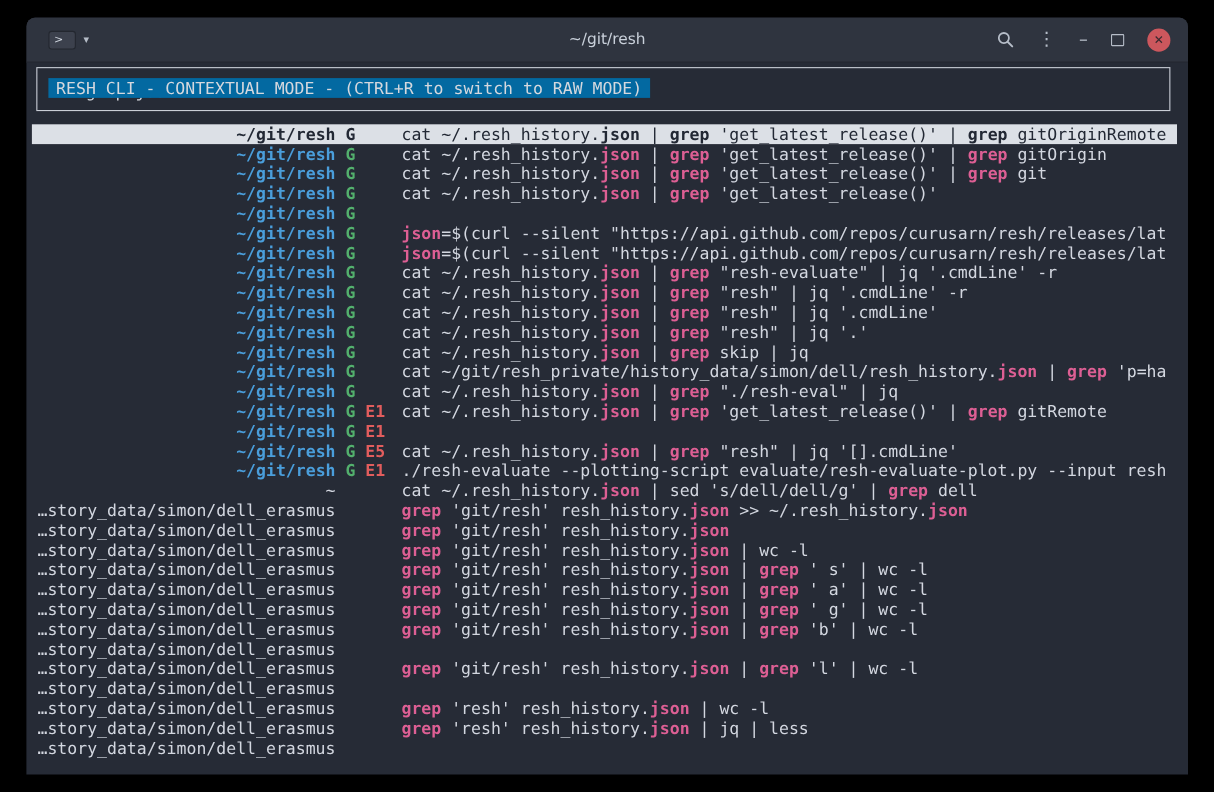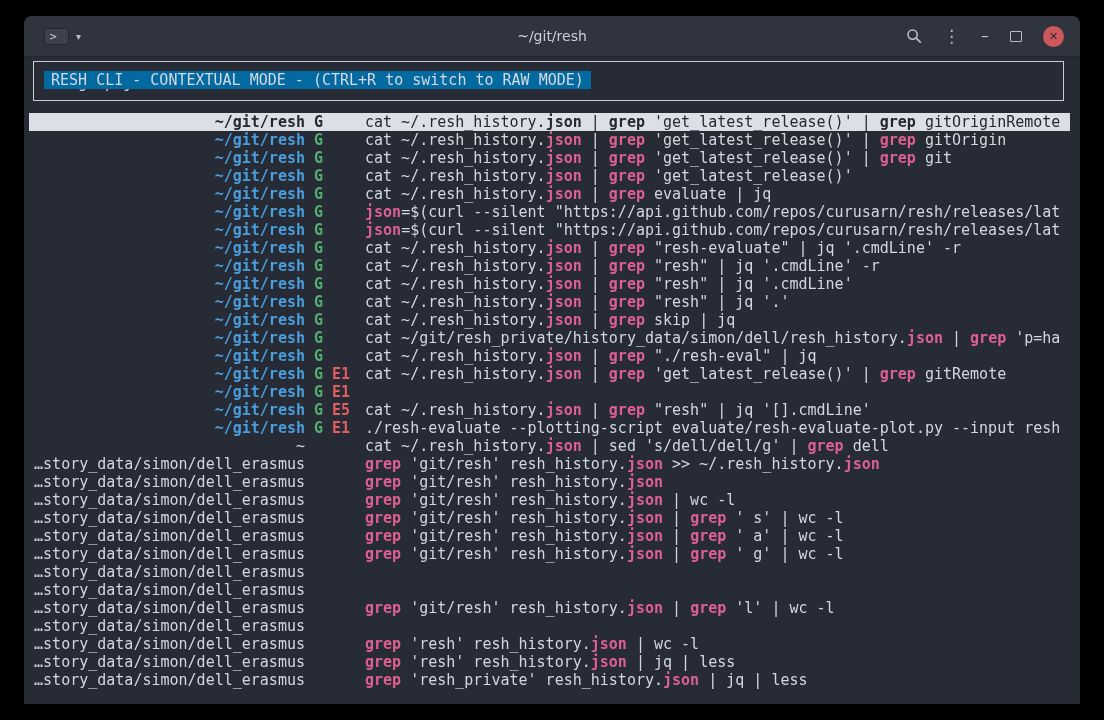--- a/index.html
+++ b/index.html
@@ -88,45 +88,45 @@
     <div class="terminal">
       <div class="query-box">
         <div class="query-title">RESH CLI - CONTEXTUAL MODE - (CTRL+R to switch to RAW MODE)</div>
         <div class="query-input">grep json</div>
       </div>
       <div class="rows" id="rows">
           <div class="row selected"><span class="left"><span class="host"></span><span class="pwd repo">~/git/resh</span></span><span class="flags"><span class="flag ok">G</span></span><span class="cmd"><span>cat ~/.resh_history.</span><span class="hl">json</span><span> | </span><span class="hl">grep</span><span> 'get_latest_release()' | </span><span class="hl">grep</span><span> gitOriginRemote</span></span></div>
           <div class="row"><span class="left"><span class="host"></span><span class="pwd repo">~/git/resh</span></span><span class="flags"><span class="flag ok">G</span></span><span class="cmd"><span>cat ~/.resh_history.</span><span class="hl">json</span><span> | </span><span class="hl">grep</span><span> 'get_latest_release()' | </span><span class="hl">grep</span><span> gitOrigin</span></span></div>
           <div class="row"><span class="left"><span class="host"></span><span class="pwd repo">~/git/resh</span></span><span class="flags"><span class="flag ok">G</span></span><span class="cmd"><span>cat ~/.resh_history.</span><span class="hl">json</span><span> | </span><span class="hl">grep</span><span> 'get_latest_release()' | </span><span class="hl">grep</span><span> git</span></span></div>
           <div class="row"><span class="left"><span class="host"></span><span class="pwd repo">~/git/resh</span></span><span class="flags"><span class="flag ok">G</span></span><span class="cmd"><span>cat ~/.resh_history.</span><span class="hl">json</span><span> | </span><span class="hl">grep</span><span> 'get_latest_release()'</span></span></div>
-          <div class="row"><span class="left"><span class="host">dell:</span><span class="pwd repo">~/git/resh</span></span><span class="flags"><span class="flag ok">G</span></span><span class="cmd"><span>cat ~/.resh_history.</span><span class="hl">json</span><span> | </span><span class="hl">grep</span><span> evaluate | jq</span></span></div>
+          <div class="row"><span class="left"><span class="host">dell:</span><span class="pwd repo">~/git/resh</span></span><span class="flags"><span class="flag ok">G</span></span></div>
           <div class="row"><span class="left"><span class="host">dell:</span><span class="pwd repo">~/git/resh</span></span><span class="flags"><span class="flag ok">G</span></span><span class="cmd"><span class="hl">json</span><span>=$(curl --silent "https://api.github.com/repos/curusarn/resh/releases/lat</span></span></div>
           <div class="row"><span class="left"><span class="host">dell:</span><span class="pwd repo">~/git/resh</span></span><span class="flags"><span class="flag ok">G</span></span><span class="cmd"><span class="hl">json</span><span>=$(curl --silent "https://api.github.com/repos/curusarn/resh/releases/lat</span></span></div>
           <div class="row"><span class="left"><span class="host">dell:</span><span class="pwd repo">~/git/resh</span></span><span class="flags"><span class="flag ok">G</span></span><span class="cmd"><span>cat ~/.resh_history.</span><span class="hl">json</span><span> | </span><span class="hl">grep</span><span> "resh-evaluate" | jq '.cmdLine' -r</span></span></div>
           <div class="row"><span class="left"><span class="host">dell:</span><span class="pwd repo">~/git/resh</span></span><span class="flags"><span class="flag ok">G</span></span><span class="cmd"><span>cat ~/.resh_history.</span><span class="hl">json</span><span> | </span><span class="hl">grep</span><span> "resh" | jq '.cmdLine' -r</span></span></div>
           <div class="row"><span class="left"><span class="host">dell:</span><span class="pwd repo">~/git/resh</span></span><span class="flags"><span class="flag ok">G</span></span><span class="cmd"><span>cat ~/.resh_history.</span><span class="hl">json</span><span> | </span><span class="hl">grep</span><span> "resh" | jq '.cmdLine'</span></span></div>
           <div class="row"><span class="left"><span class="host">dell:</span><span class="pwd repo">~/git/resh</span></span><span class="flags"><span class="flag ok">G</span></span><span class="cmd"><span>cat ~/.resh_history.</span><span class="hl">json</span><span> | </span><span class="hl">grep</span><span> "resh" | jq '.'</span></span></div>
           <div class="row"><span class="left"><span class="host">dell:</span><span class="pwd repo">~/git/resh</span></span><span class="flags"><span class="flag ok">G</span></span><span class="cmd"><span>cat ~/.resh_history.</span><span class="hl">json</span><span> | </span><span class="hl">grep</span><span> skip | jq</span></span></div>
           <div class="row"><span class="left"><span class="host">dell:</span><span class="pwd repo">~/git/resh</span></span><span class="flags"><span class="flag ok">G</span></span><span class="cmd"><span>cat ~/git/resh_private/history_data/simon/dell/resh_history.</span><span class="hl">json</span><span> | </span><span class="hl">grep</span><span> 'p=ha</span></span></div>
           <div class="row"><span class="left"><span class="host">dell:</span><span class="pwd repo">~/git/resh</span></span><span class="flags"><span class="flag ok">G</span></span><span class="cmd"><span>cat ~/.resh_history.</span><span class="hl">json</span><span> | </span><span class="hl">grep</span><span> "./resh-eval" | jq</span></span></div>
           <div class="row"><span class="left"><span class="host"></span><span class="pwd repo">~/git/resh</span></span><span class="flags"><span class="flag ok">G</span><span class="flag err">E1</span></span><span class="cmd"><span>cat ~/.resh_history.</span><span class="hl">json</span><span> | </span><span class="hl">grep</span><span> 'get_latest_release()' | </span><span class="hl">grep</span><span> gitRemote</span></span></div>
           <div class="row"><span class="left"><span class="host"></span><span class="pwd repo">~/git/resh</span></span><span class="flags"><span class="flag ok">G</span><span class="flag err">E1</span></span></div>
           <div class="row"><span class="left"><span class="host">dell:</span><span class="pwd repo">~/git/resh</span></span><span class="flags"><span class="flag ok">G</span><span class="flag err">E5</span></span><span class="cmd"><span>cat ~/.resh_history.</span><span class="hl">json</span><span> | </span><span class="hl">grep</span><span> "resh" | jq '[].cmdLine'</span></span></div>
           <div class="row"><span class="left"><span class="host">dell:</span><span class="pwd repo">~/git/resh</span></span><span class="flags"><span class="flag ok">G</span><span class="flag err">E1</span></span><span class="cmd"><span>./resh-evaluate --plotting-script evaluate/resh-evaluate-plot.py --input resh</span></span></div>
           <div class="row"><span class="left"><span class="host"></span><span class="pwd plain">~</span></span><span class="flags"></span><span class="cmd"><span>cat ~/.resh_history.</span><span class="hl">json</span><span> | sed 's/dell/dell/g' | </span><span class="hl">grep</span><span> dell</span></span></div>
           <div class="row"><span class="left"><span class="host"></span><span class="pwd plain">…story_data/simon/dell_erasmus</span></span><span class="flags"></span><span class="cmd"><span class="hl">grep</span><span> 'git/resh' resh_history.</span><span class="hl">json</span><span> &gt;&gt; ~/.resh_history.</span><span class="hl">json</span></span></div>
           <div class="row"><span class="left"><span class="host"></span><span class="pwd plain">…story_data/simon/dell_erasmus</span></span><span class="flags"></span><span class="cmd"><span class="hl">grep</span><span> 'git/resh' resh_history.</span><span class="hl">json</span></span></div>
           <div class="row"><span class="left"><span class="host"></span><span class="pwd plain">…story_data/simon/dell_erasmus</span></span><span class="flags"></span><span class="cmd"><span class="hl">grep</span><span> 'git/resh' resh_history.</span><span class="hl">json</span><span> | wc -l</span></span></div>
           <div class="row"><span class="left"><span class="host"></span><span class="pwd plain">…story_data/simon/dell_erasmus</span></span><span class="flags"></span><span class="cmd"><span class="hl">grep</span><span> 'git/resh' resh_history.</span><span class="hl">json</span><span> | </span><span class="hl">grep</span><span> ' s' | wc -l</span></span></div>
           <div class="row"><span class="left"><span class="host"></span><span class="pwd plain">…story_data/simon/dell_erasmus</span></span><span class="flags"></span><span class="cmd"><span class="hl">grep</span><span> 'git/resh' resh_history.</span><span class="hl">json</span><span> | </span><span class="hl">grep</span><span> ' a' | wc -l</span></span></div>
           <div class="row"><span class="left"><span class="host"></span><span class="pwd plain">…story_data/simon/dell_erasmus</span></span><span class="flags"></span><span class="cmd"><span class="hl">grep</span><span> 'git/resh' resh_history.</span><span class="hl">json</span><span> | </span><span class="hl">grep</span><span> ' g' | wc -l</span></span></div>
-          <div class="row"><span class="left"><span class="host"></span><span class="pwd plain">…story_data/simon/dell_erasmus</span></span><span class="flags"></span></div>
+          <div class="row"><span class="left"><span class="host"></span><span class="pwd plain">…story_data/simon/dell_erasmus</span></span><span class="flags"></span><span class="cmd"><span class="hl">grep</span><span> 'git/resh' resh_history.</span><span class="hl">json</span><span> | </span><span class="hl">grep</span><span> 'b' | wc -l</span></span></div>
           <div class="row"><span class="left"><span class="host"></span><span class="pwd plain">…story_data/simon/dell_erasmus</span></span><span class="flags"></span></div>
           <div class="row"><span class="left"><span class="host"></span><span class="pwd plain">…story_data/simon/dell_erasmus</span></span><span class="flags"></span><span class="cmd"><span class="hl">grep</span><span> 'git/resh' resh_history.</span><span class="hl">json</span><span> | </span><span class="hl">grep</span><span> 'l' | wc -l</span></span></div>
           <div class="row"><span class="left"><span class="host"></span><span class="pwd plain">…story_data/simon/dell_erasmus</span></span><span class="flags"></span></div>
           <div class="row"><span class="left"><span class="host"></span><span class="pwd plain">…story_data/simon/dell_erasmus</span></span><span class="flags"></span><span class="cmd"><span class="hl">grep</span><span> 'resh' resh_history.</span><span class="hl">json</span><span> | wc -l</span></span></div>
           <div class="row"><span class="left"><span class="host"></span><span class="pwd plain">…story_data/simon/dell_erasmus</span></span><span class="flags"></span><span class="cmd"><span class="hl">grep</span><span> 'resh' resh_history.</span><span class="hl">json</span><span> | jq | less</span></span></div>
-          <div class="row"><span class="left"><span class="host"></span><span class="pwd plain">…story_data/simon/dell_erasmus</span></span><span class="flags"></span><span class="cmd"><span class="hl">grep</span><span> 'resh_private' resh_history.</span><span class="hl">json</span><span> | jq | less</span></span></div>
+          <div class="row"><span class="left"><span class="host"></span><span class="pwd plain">…story_data/simon/dell_erasmus</span></span><span class="flags"></span></div>
         </div>
     </div>
 
   </div>
 </div>
 
 </body></html>

